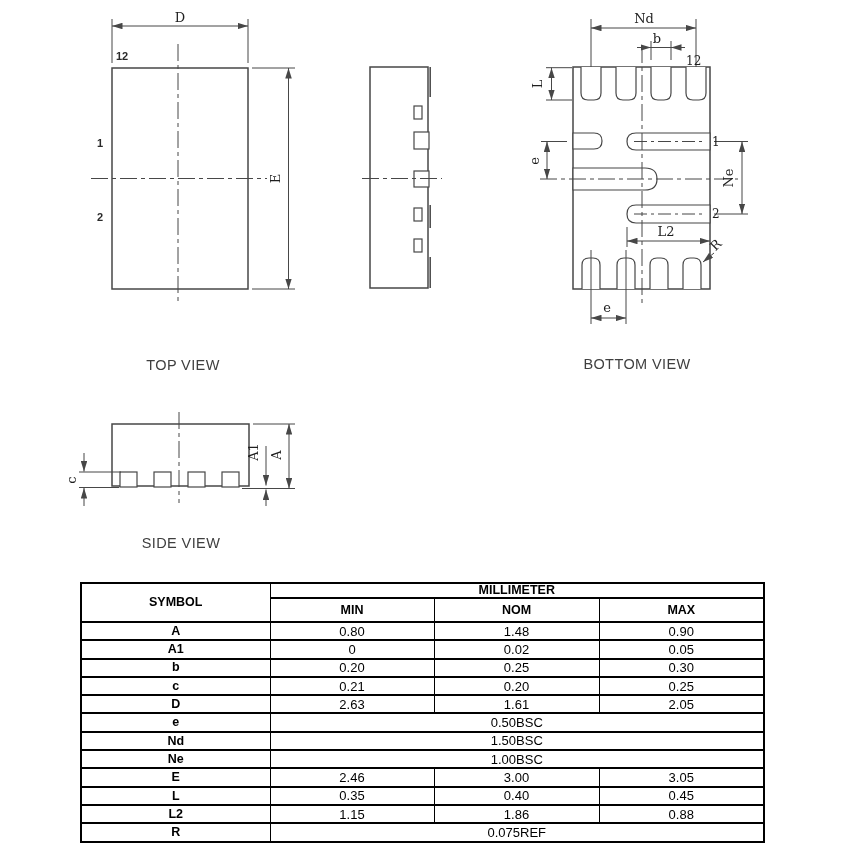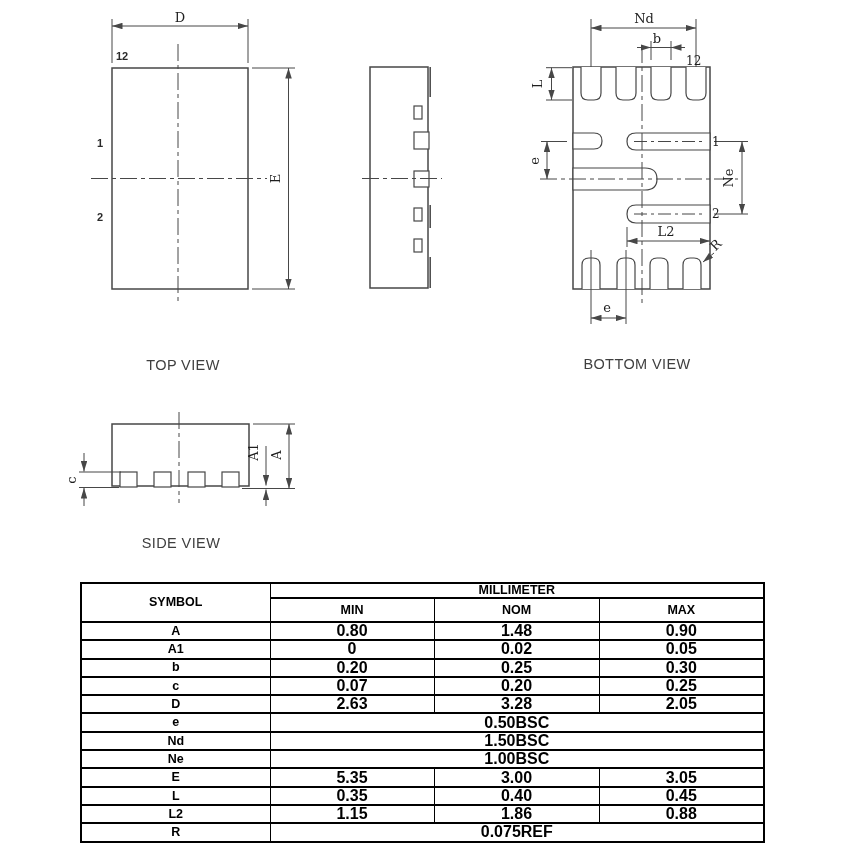--- a/index.html
+++ b/index.html
@@ -19,21 +19,21 @@
   table.dim-table{position:absolute;left:80px;top:582px;width:683px;border-collapse:collapse;
     table-layout:fixed;font-family:"Liberation Sans",sans-serif;color:#000;}
   table.dim-table th,table.dim-table td{
     border-top:2px solid #000;border-bottom:2px solid #000;
     border-left:1.4px solid #000;border-right:1.4px solid #000;
     padding:0;text-align:center;vertical-align:middle;line-height:1;}
   table.dim-table{border:2px solid #000;}
   tr.hdr1{height:15px;} tr.hdr2{height:24px;} tr.data{height:18.3px;}
   th{font-size:12.5px;font-weight:bold;}
   td.sym{font-size:12.5px;font-weight:bold;}
-  td.val{font-size:16px;font-weight:bold;}
+  td.val{font-size:13px;font-weight:normal;}
 </style>
 </head>
 <body>
 
 <div id="canvas">
 
 <svg width="842" height="578" viewBox="0 0 842 578">
   <defs>
     <marker id="ar" orient="auto-start-reverse" markerUnits="userSpaceOnUse" markerWidth="11" markerHeight="6.5" refX="10.5" refY="3.25">
       <path d="M0,0 L10.5,3.25 L0,6.5 Z" fill="#474747"></path>
@@ -219,45 +219,45 @@
       <td class="val">0.05</td>
     </tr>
     <tr class="data">
       <td class="sym">b</td>
       <td class="val">0.20</td>
       <td class="val">0.25</td>
       <td class="val">0.30</td>
     </tr>
     <tr class="data">
       <td class="sym">c</td>
-      <td class="val">0.07</td>
+      <td class="val">0.21</td>
       <td class="val">0.20</td>
       <td class="val">0.25</td>
     </tr>
     <tr class="data">
       <td class="sym">D</td>
       <td class="val">2.63</td>
-      <td class="val">3.28</td>
+      <td class="val">1.61</td>
       <td class="val">2.05</td>
     </tr>
     <tr class="data">
       <td class="sym">e</td>
       <td class="val" colspan="3">0.50BSC</td>
     </tr>
     <tr class="data">
       <td class="sym">Nd</td>
       <td class="val" colspan="3">1.50BSC</td>
     </tr>
     <tr class="data">
       <td class="sym">Ne</td>
       <td class="val" colspan="3">1.00BSC</td>
     </tr>
     <tr class="data">
       <td class="sym">E</td>
-      <td class="val">5.35</td>
+      <td class="val">2.46</td>
       <td class="val">3.00</td>
       <td class="val">3.05</td>
     </tr>
     <tr class="data">
       <td class="sym">L</td>
       <td class="val">0.35</td>
       <td class="val">0.40</td>
       <td class="val">0.45</td>
     </tr>
     <tr class="data">

